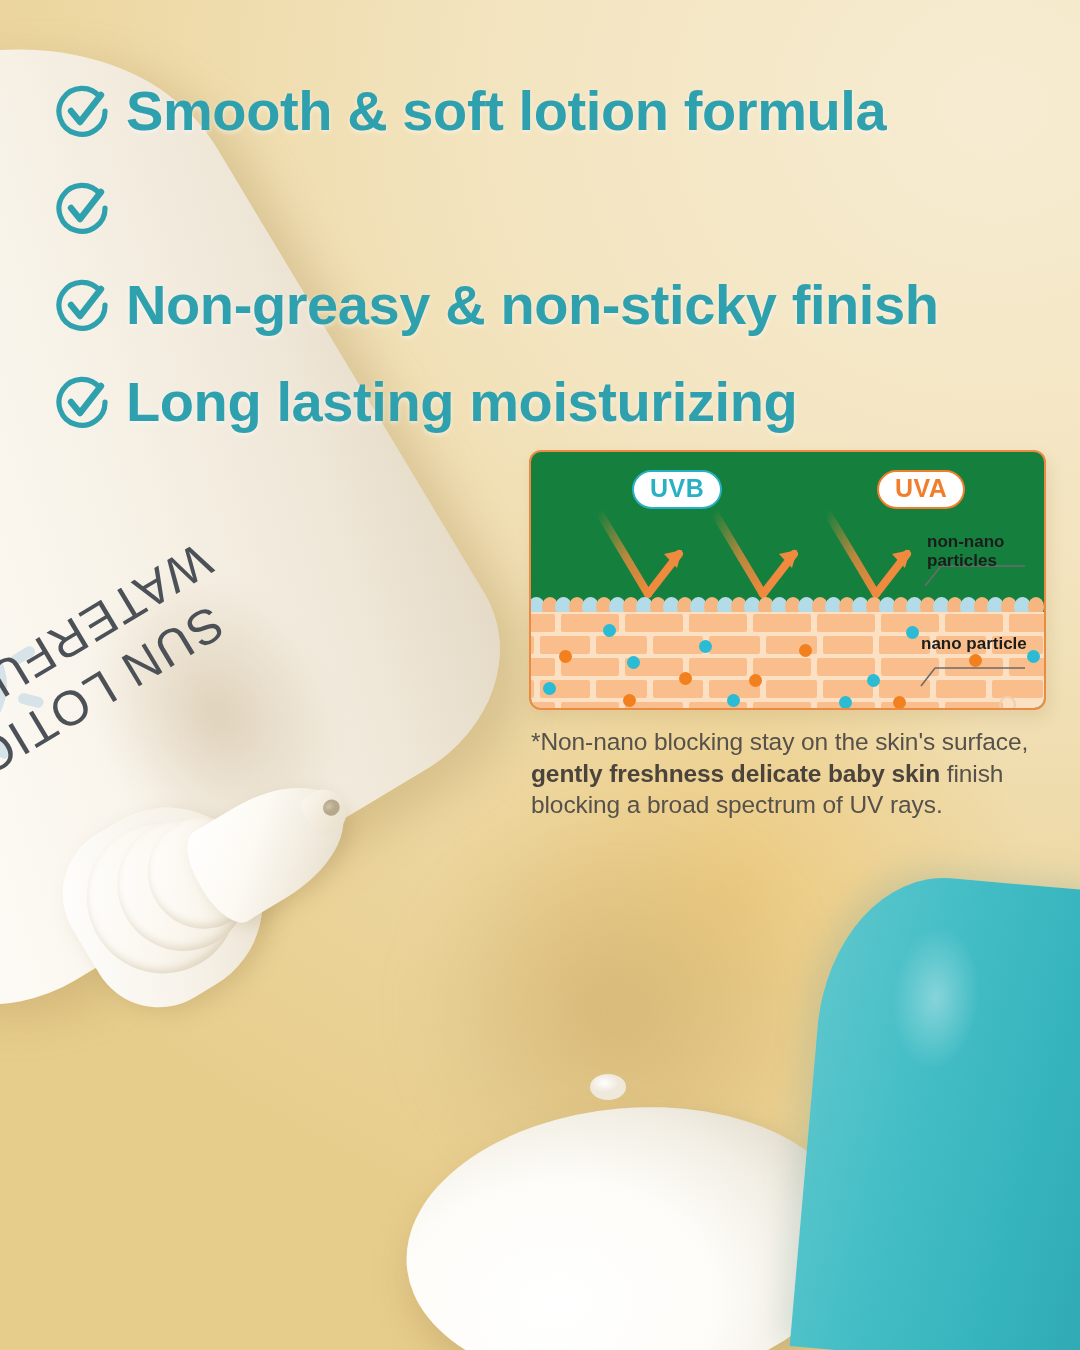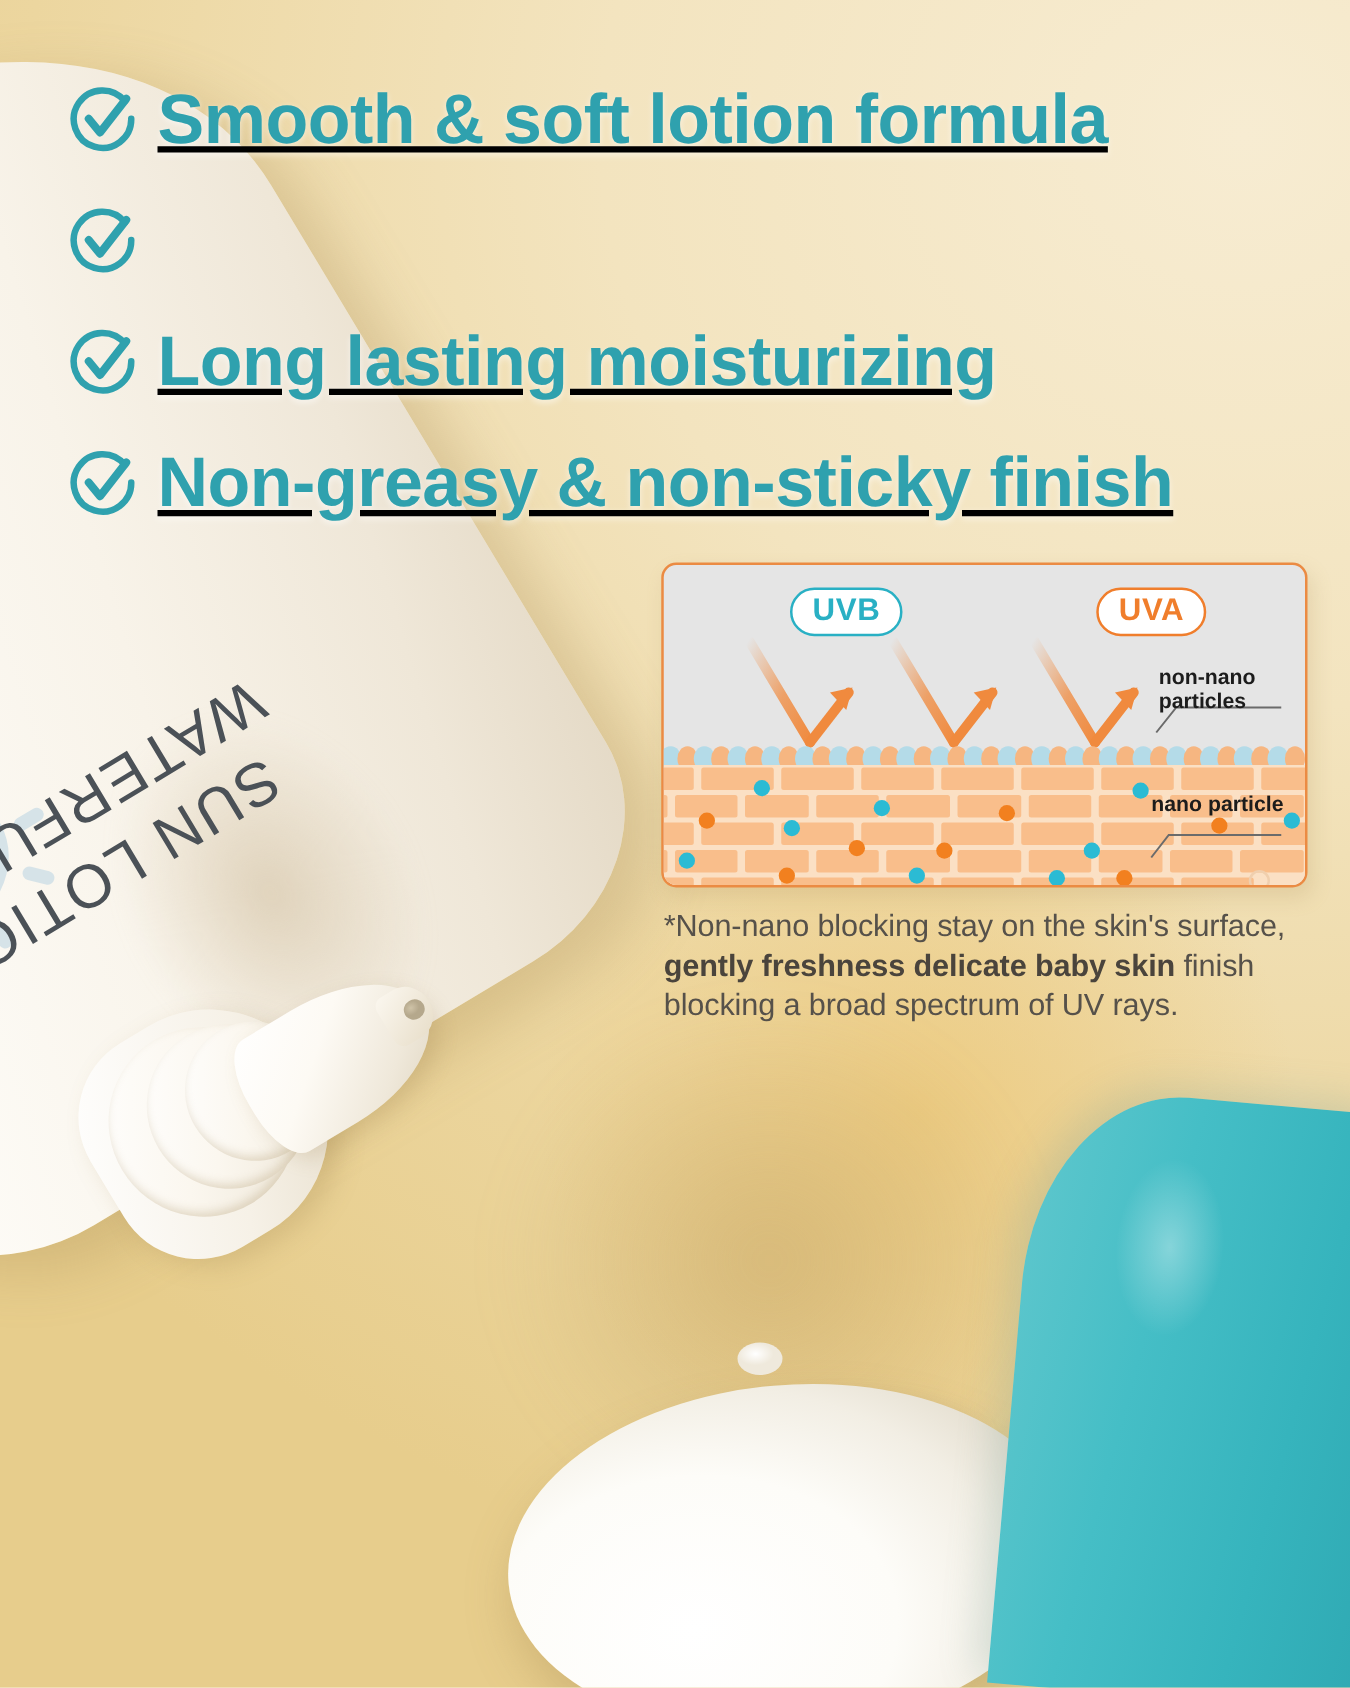--- a/index.html
+++ b/index.html
@@ -132,37 +132,37 @@
     transform:rotate(5deg);
     box-shadow:-10px -8px 30px rgba(120,160,150,.25);
   }
   .teal-hi{
     position:absolute;right:60px;bottom:120px;width:150px;height:330px;border-radius:50%;
     background:radial-gradient(closest-side at 40% 30%, rgba(255,255,255,.35) 0%, rgba(255,255,255,0) 72%);
     transform:rotate(5deg);
   }
 
   
-  .bullets{position:absolute;left:56px;top:46px;width:1000px;text-decoration:underline;}
+  .bullets{position:absolute;left:56px;top:62px;width:1000px;}
   .bullet{
     display:flex;align-items:center;gap:16px;
     height:97px;
   }
   .chk{flex:0 0 auto;width:54px;height:54px;display:block;}
   .btext{
     font-size:56px;font-weight:700;color:#2fa1ae;
     letter-spacing:-.4px;line-height:1;
     text-shadow:0 2px 5px rgba(255,255,255,.55);
     white-space:nowrap;
   }
 
   
   .panel{
     position:absolute;left:529px;top:450px;width:513px;height:256px;
-    background:#e5e5e5;
+    background:#15803d;
     border:2.5px solid #eb8b43;
     border-radius:12px;
     box-shadow:4px 8px 16px rgba(168,139,84,.20);
     overflow:hidden;
   }
   .badge{
     position:absolute;top:18px;
     font-size:25px;font-weight:700;letter-spacing:.5px;
     padding:2px 16px 4px;border-radius:30px;background:#fff;
   }
@@ -266,29 +266,29 @@
         <path d="M44 13 A23 23 0 1 0 49 27" fill="none" stroke="#2FA1AE" stroke-width="5.2" stroke-linecap="round"></path>
         <path d="M15 27 L24 38 L45 11" fill="none" stroke="#2FA1AE" stroke-width="6.4" stroke-linecap="round" stroke-linejoin="round"></path>
       </svg>
     </div>
 
     <div class="bullet">
       <svg class="chk" viewBox="0 0 54 54">
         <path d="M44 13 A23 23 0 1 0 49 27" fill="none" stroke="#2FA1AE" stroke-width="5.2" stroke-linecap="round"></path>
         <path d="M15 27 L24 38 L45 11" fill="none" stroke="#2FA1AE" stroke-width="6.4" stroke-linecap="round" stroke-linejoin="round"></path>
       </svg>
-      <div class="btext">Long lasting moisturizing</div>
+      <div class="btext">Non-greasy &amp; non-sticky finish</div>
     </div>
 
     <div class="bullet">
       <svg class="chk" viewBox="0 0 54 54">
         <path d="M44 13 A23 23 0 1 0 49 27" fill="none" stroke="#2FA1AE" stroke-width="5.2" stroke-linecap="round"></path>
         <path d="M15 27 L24 38 L45 11" fill="none" stroke="#2FA1AE" stroke-width="6.4" stroke-linecap="round" stroke-linejoin="round"></path>
       </svg>
-      <div class="btext">Non-greasy &amp; non-sticky finish</div>
+      <div class="btext">Long lasting moisturizing</div>
     </div>
 
   </div>
 
   <div class="panel">
 
     <div class="badge badge-uvb">UVB</div>
     <div class="badge badge-uva">UVA</div>
 
     <svg class="arrows" viewBox="0 0 513 100">

